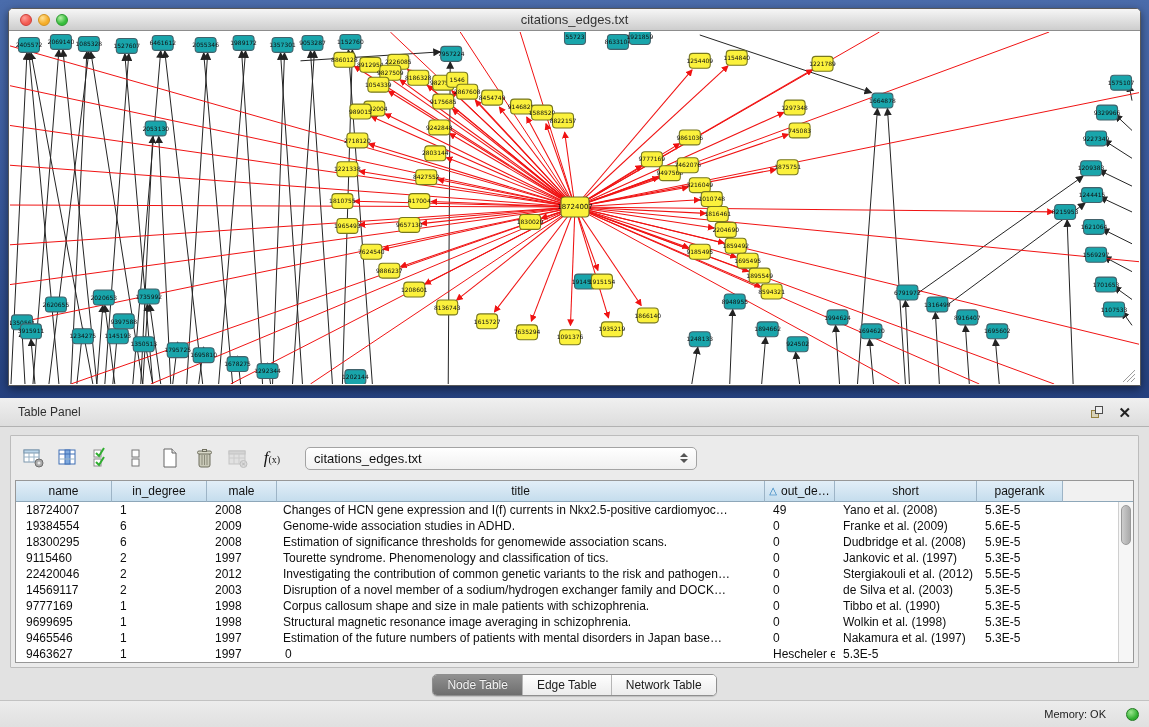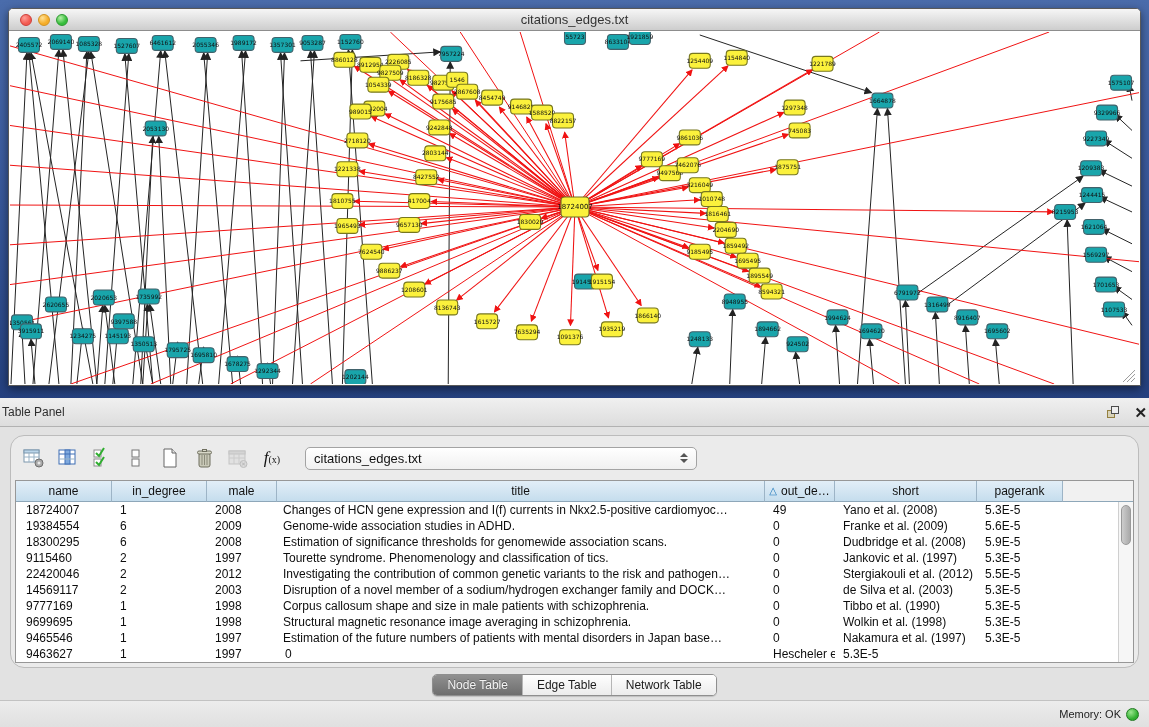--- a/index.html
+++ b/index.html
@@ -24,29 +24,29 @@
 
   
   #splitter-handle{position:absolute;left:571px;top:399px;width:12px;height:8px}
   #splitter-handle b,#splitter-handle i{position:absolute;left:3px;width:0;height:0;border-left:4px solid transparent;border-right:4px solid transparent}
   #splitter-handle b{top:0;border-bottom:3px solid #8a8a8a}
   #splitter-handle i{top:4px;border-top:3px solid #8a8a8a}
 
   
   #table-panel{position:absolute;left:0;top:398px;width:1149px;height:302px;background:#e2e2e2}
   .panel-header{position:relative;height:29px;background:linear-gradient(#f0f0f0,#dddddd);
-    border-bottom:1px solid #b2b2b2;display:flex;align-items:center;padding:0 2px;font-size:12px;color:#2e2e2e}
+    border-bottom:1px solid #b2b2b2;display:flex;align-items:center;padding:0 18px;font-size:12px;color:#2e2e2e}
   .panel-header .spacer{flex:1}
   .float-ico{position:relative;width:13px;height:13px;margin-right:14px}
   .float-ico .back{position:absolute;left:0;top:4px;width:8px;height:8px;border:1px solid #94803f;background:#d8d2b8}
   .float-ico .front{position:absolute;left:4px;top:0;width:8px;height:8px;border:1px solid #4d4d4d;background:#efefef}
   .close-ico{font-size:15px;font-weight:bold;color:#222;line-height:13px}
 
   #panel-container{position:absolute;left:10px;top:37px;width:1129px;height:233px;
-    background:#ebebeb;border:1px solid #bcbcbc;border-radius:14px}
+    background:#ebebeb;border:1px solid #bcbcbc;border-radius:1px}
   #toolbar{position:absolute;left:8px;top:5px;height:34px;display:flex;align-items:center}
   .tbtn{width:30px;height:28px;display:flex;align-items:center;justify-content:center;margin-right:4px;border-radius:3px}
   .tbtn svg{display:block}
   .fx{font-family:"Liberation Serif",serif;font-size:15px;color:#111}
   .fx i{font-size:17px}
   .fx small{font-size:10px}
   .combo{margin-left:14px;width:392px;height:23px;border:1px solid #a3a3a3;border-radius:5px;
     background:linear-gradient(#ffffff,#f0f0f0);display:flex;align-items:center;padding:0 8px;font-size:13px;color:#111;
     box-shadow:inset 0 1px 0 #fff}
   .combo .cval{flex:1;white-space:nowrap;overflow:hidden}
@@ -73,21 +73,21 @@
 
   #tabs-wrap{position:absolute;left:0;right:0;top:276px;display:flex;justify-content:center}
   .tabs{display:flex;border:1px solid #8f8f8f;border-radius:5px;overflow:hidden;background:#fff;font-size:12px;
     box-shadow:0 1px 1px rgba(0,0,0,.15)}
   .tab{padding:3px 14px;color:#1c1c1c;background:linear-gradient(#fefefe,#ececec);border-right:1px solid #b5b5b5}
   .tab:last-child{border-right:none}
   .tab.active{background:linear-gradient(#909090,#6e6e6e);color:#f3f3f3;text-shadow:0 -1px 0 rgba(0,0,0,.3)}
 
   
   #status-bar{position:absolute;left:0;top:700px;width:1149px;height:27px;background:linear-gradient(#ececec,#e0e0e0);
-    border-top:1px solid #c2c2c2;display:flex;align-items:center;justify-content:flex-end;padding:0 10px;gap:5px}
+    border-top:1px solid #c2c2c2;display:flex;align-items:center;justify-content:flex-end;padding:0 10px;gap:20px}
   #status-bar .mem{font-size:11px;color:#222}
   #status-dot{width:13px;height:13px;border-radius:50%;background:radial-gradient(circle at 35% 30%,#9ae68e,#2fae2f 65%);
     border:1px solid #1f7a1f}
 </style>
 </head>
 <body>
 
 <div id="desktop">
   <div id="graph-window">
     <div class="titlebar">

